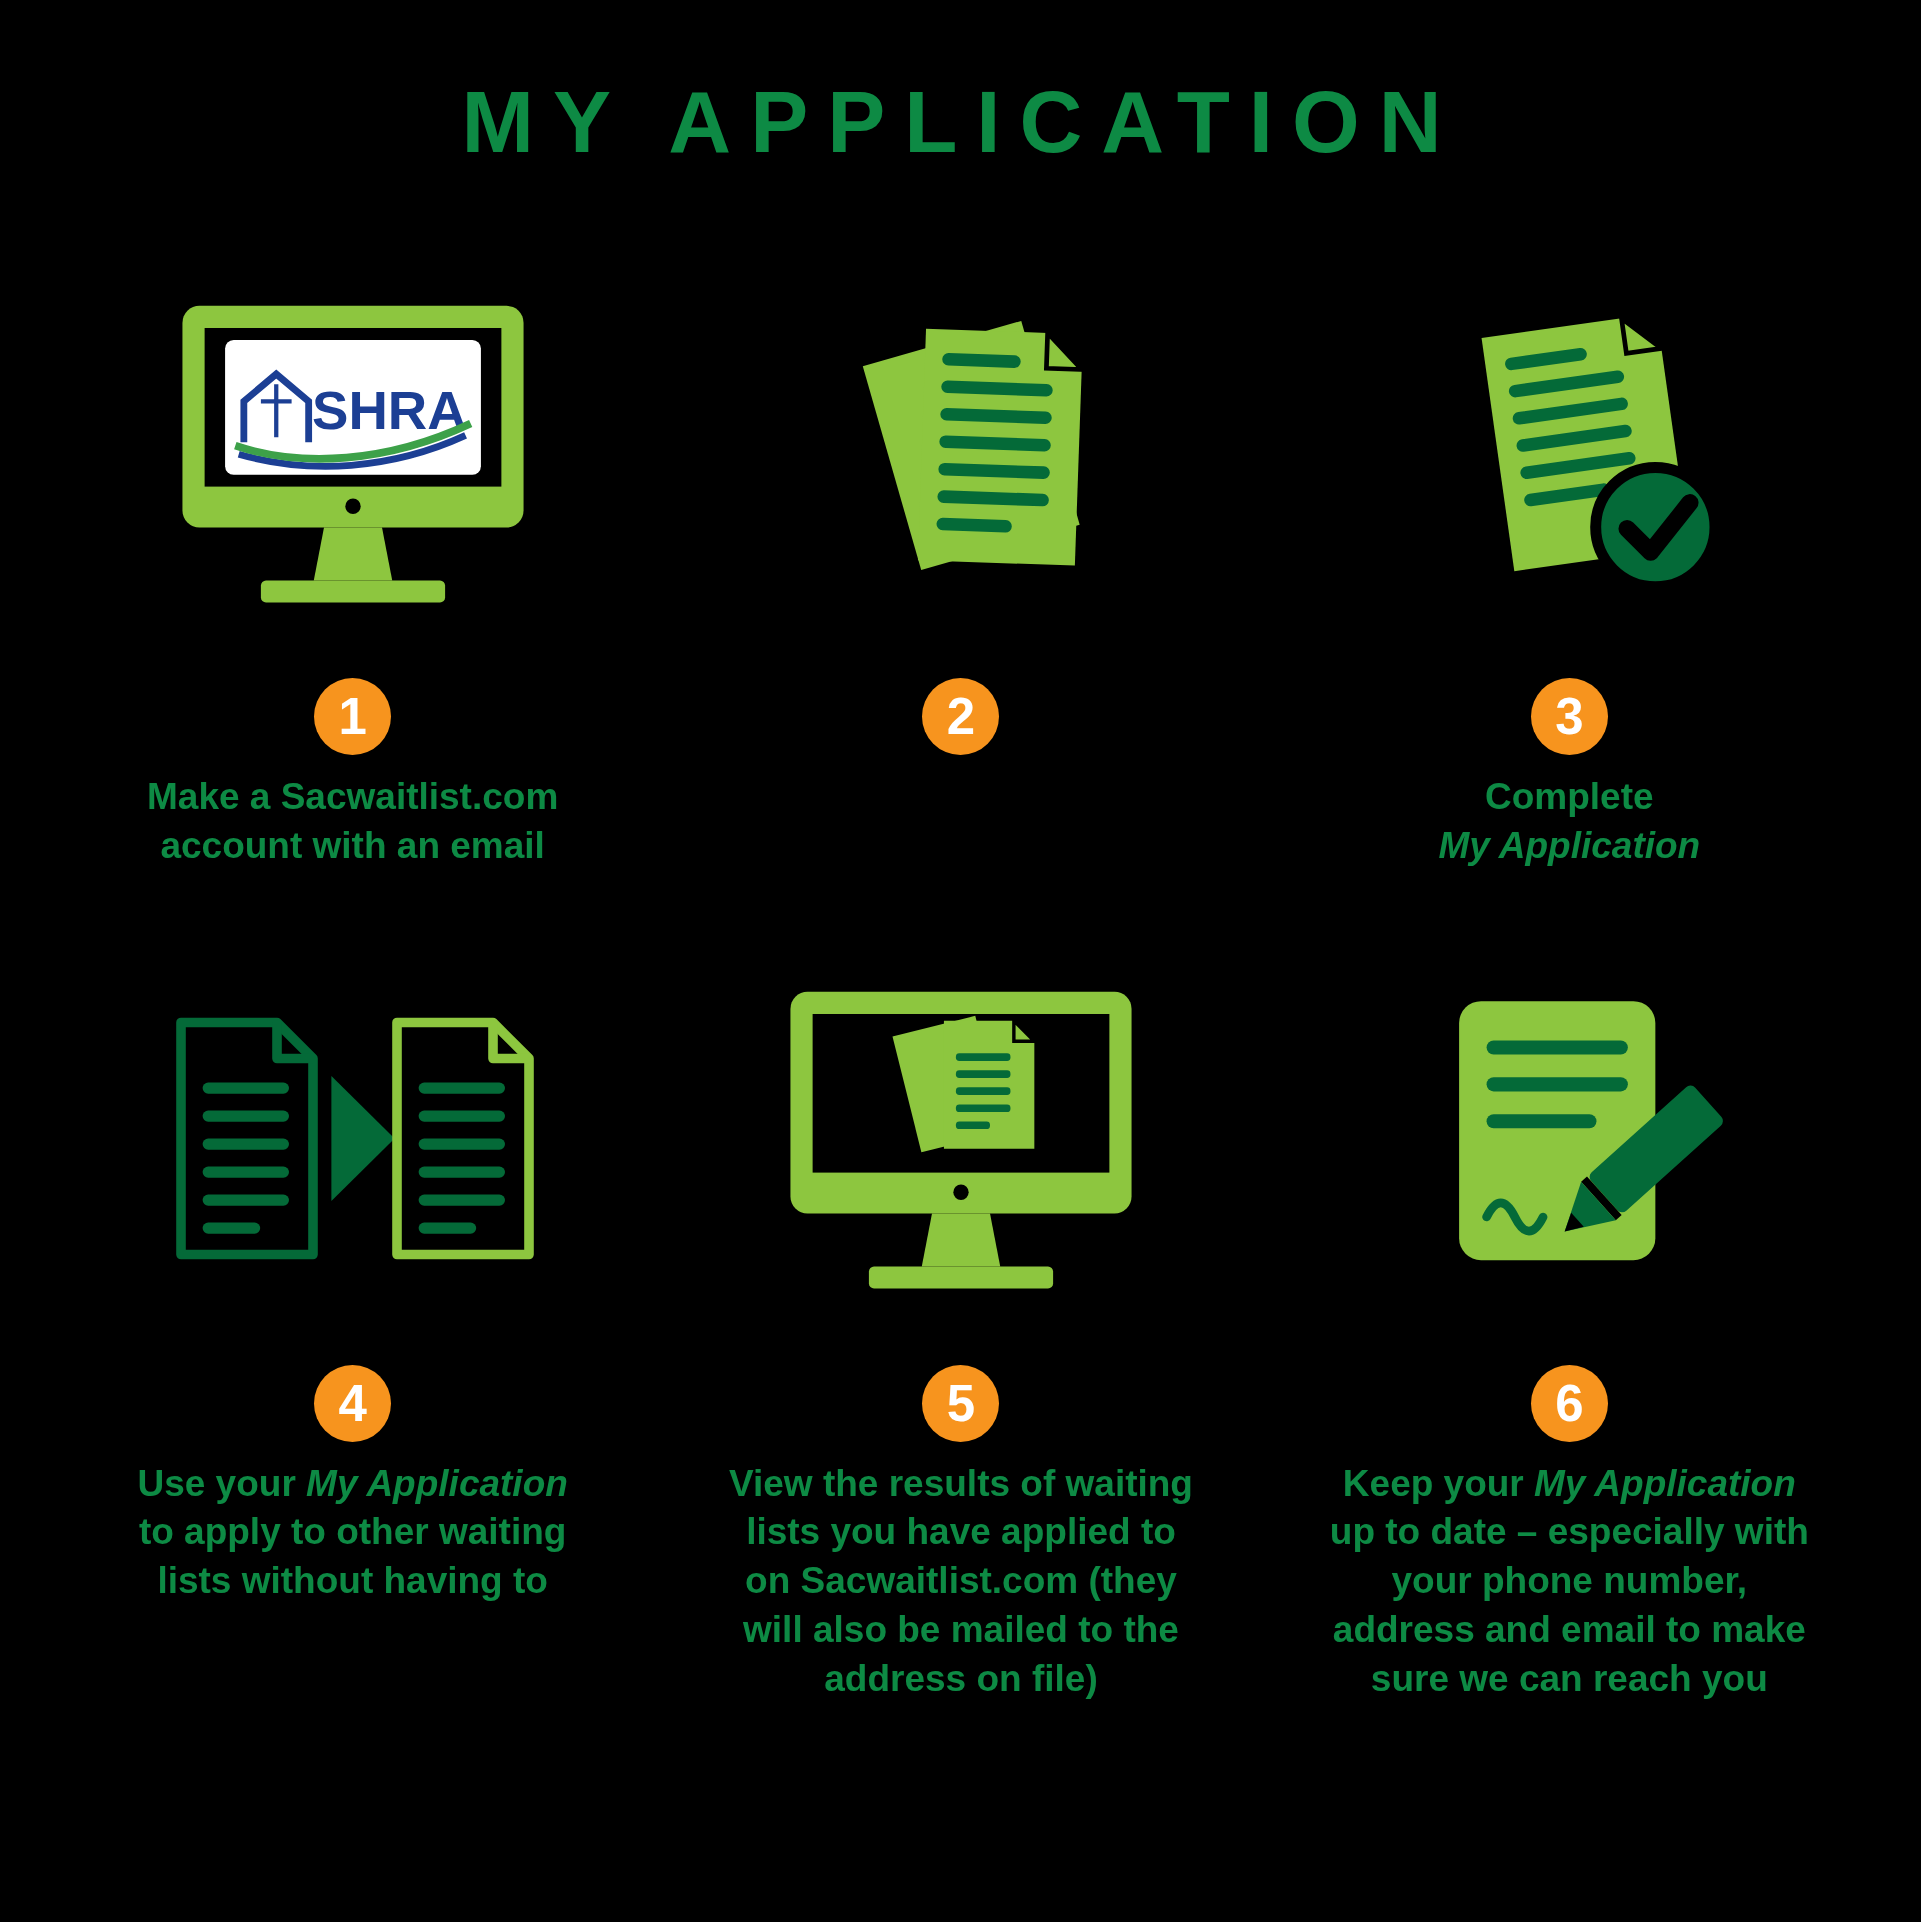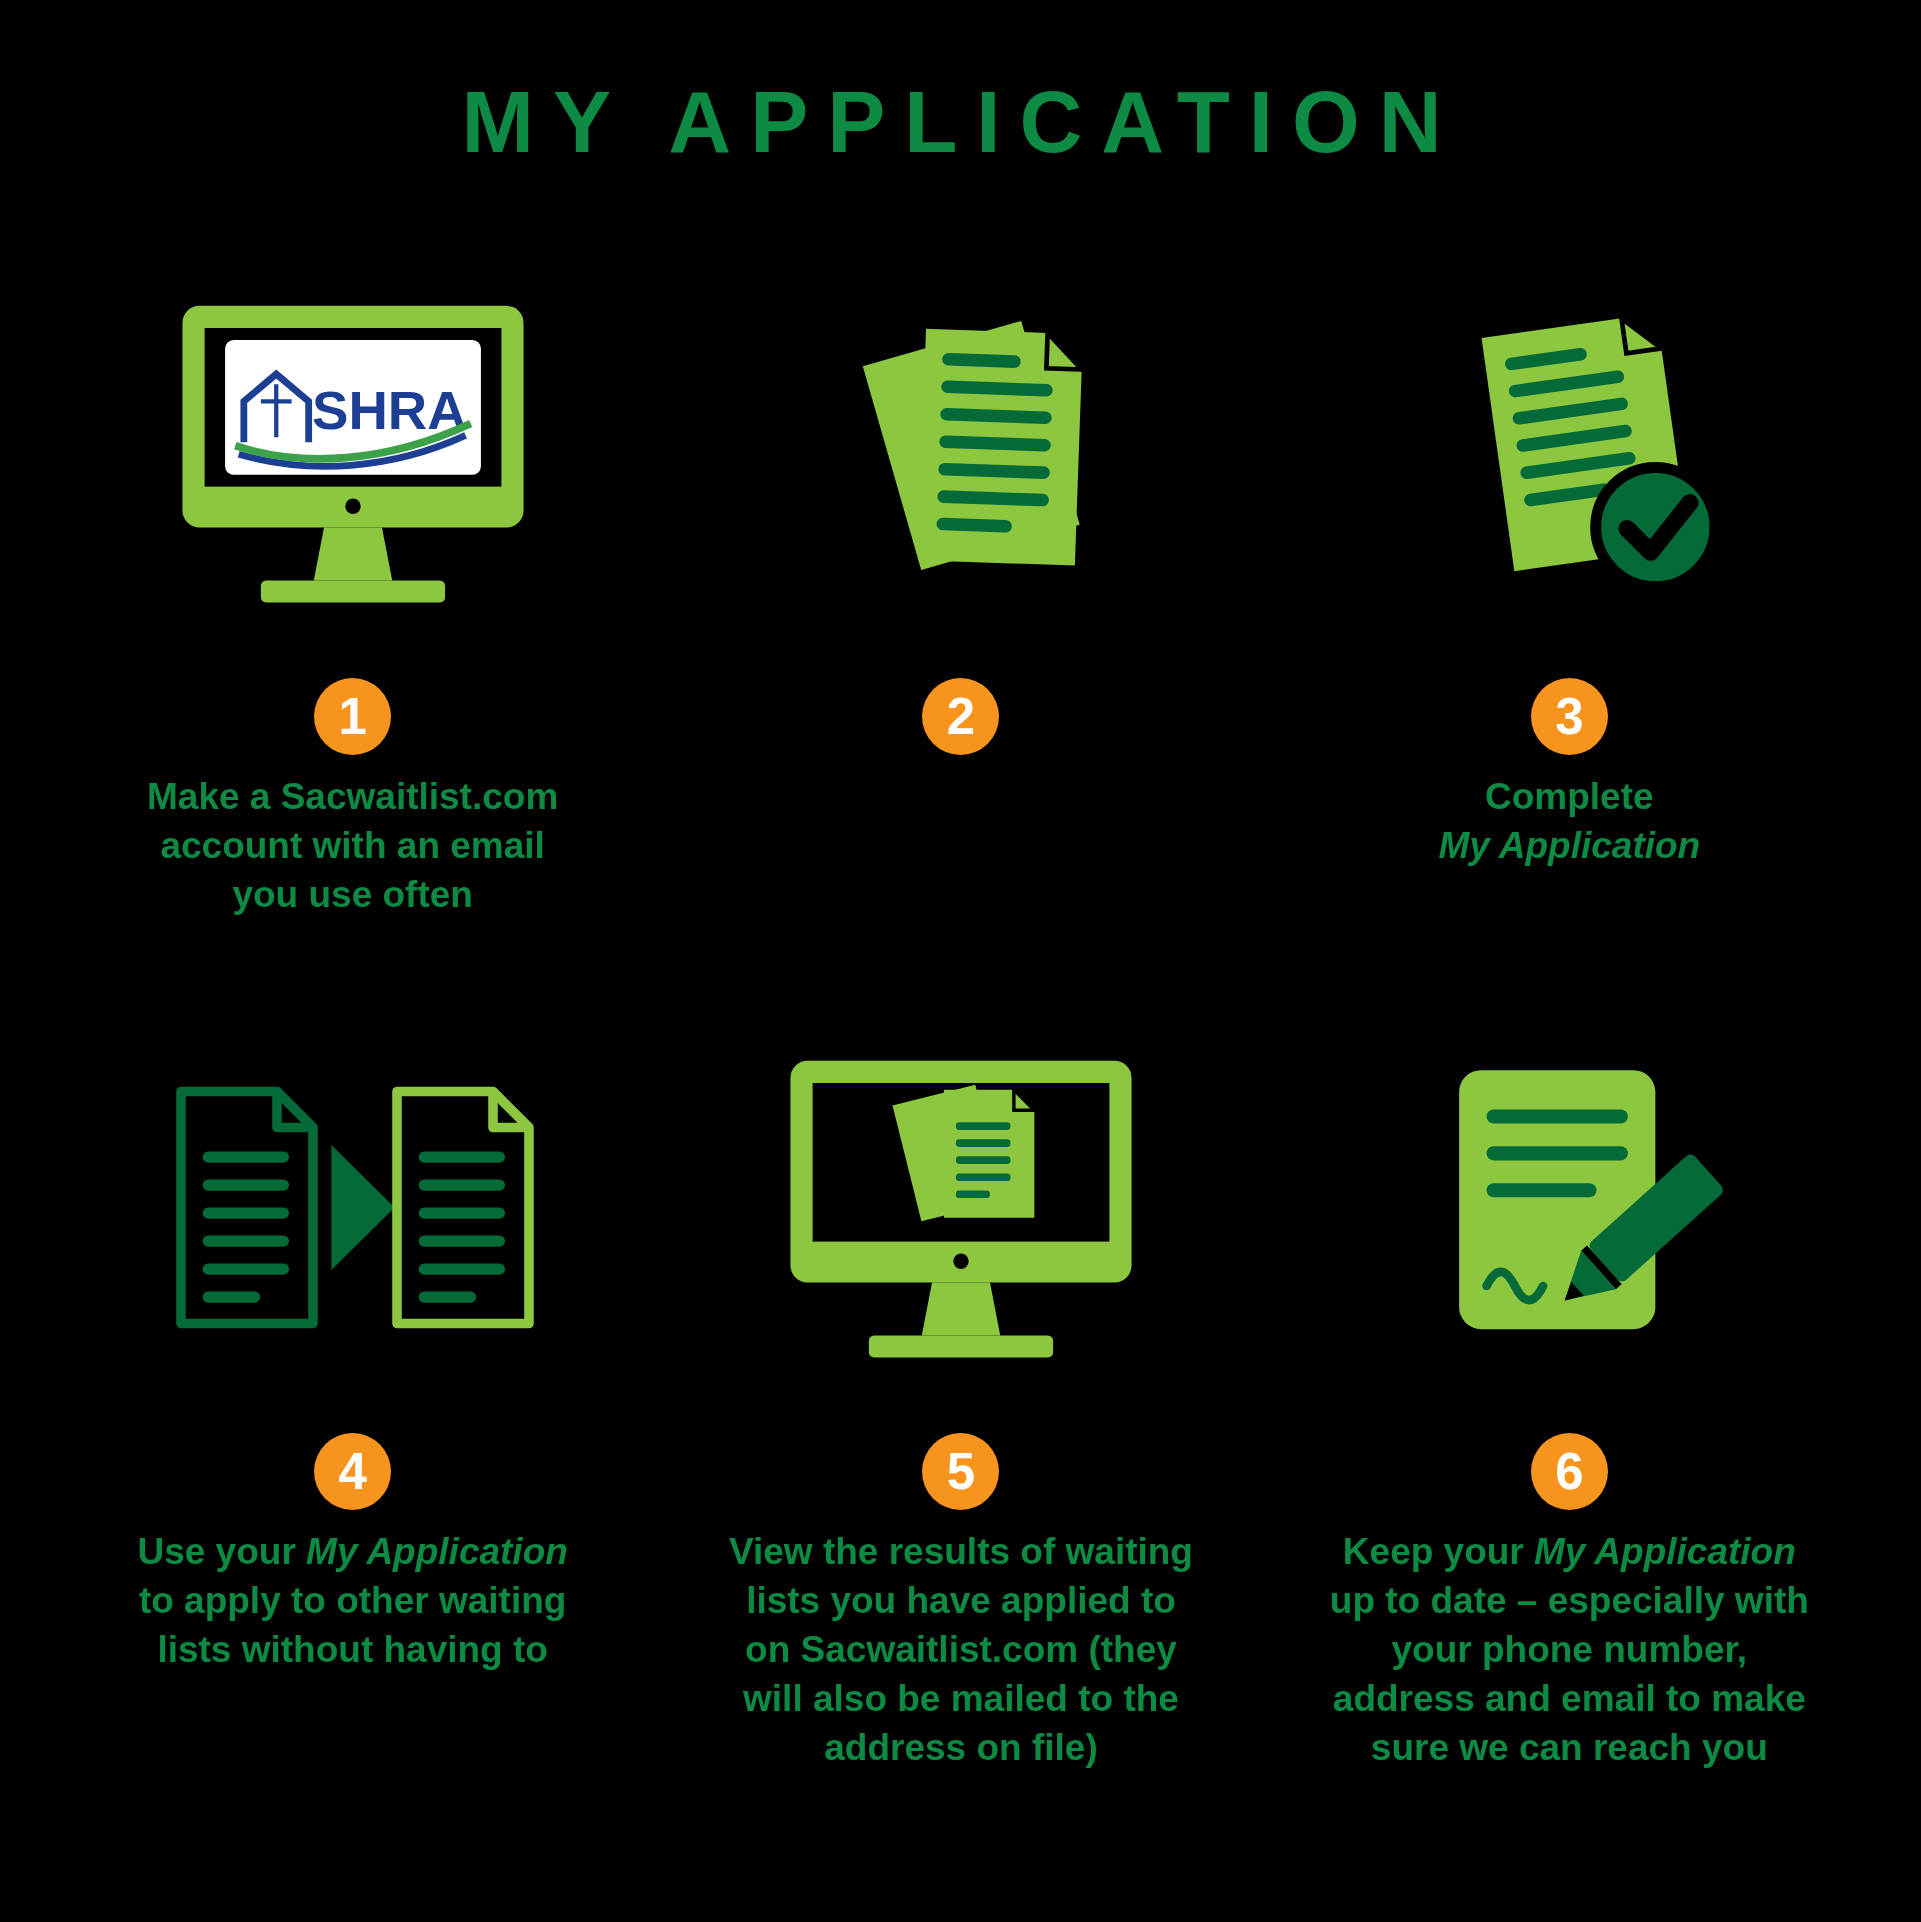--- a/index.html
+++ b/index.html
@@ -28,21 +28,21 @@
     color:var(--tg);
     font-size:87px;
     font-weight:800;
     letter-spacing:19px;
   }
   .grid{
     width:1825px;
     margin:92px auto 0;
     display:grid;
     grid-template-columns:repeat(3,1fr);
-    row-gap:100px;
+    row-gap:80px;
   }
   .step{display:flex;flex-direction:column;align-items:center;}
   .icon-box{
     height:376px;
     display:flex;align-items:center;justify-content:center;
   }
   .badge{
     width:77px;height:77px;
     margin-top:38px;
     border-radius:50%;
@@ -92,21 +92,20 @@
           <path style="stroke:var(--blue);stroke-width:8;fill:none;" d="M86 182 C170 206 265 200 352 160"></path>
           <path style="stroke:var(--swoosh);stroke-width:9;fill:none;" d="M82 172 C160 198 260 192 358 146"></path>
         </svg>
       </div>
       <div class="badge">
           <span>1</span>
         </div>
       <div class="caption">
           <div class="cap-line"><span>Make a Sacwaitlist.com</span></div>
           <div class="cap-line"><span>account with an email</span></div>
-          <div class="cap-line"><span>you use often</span></div>
         </div>
     </div>
 
     <div class="step">
       <div class="icon-box">
         <svg width="314" height="349" viewBox="0 0 400 400">
           <g transform="rotate(-16 200 200)">
             <rect class="f-lg" x="110" y="60" width="210" height="270"></rect>
           </g>
           <g transform="rotate(2 230 200)">

